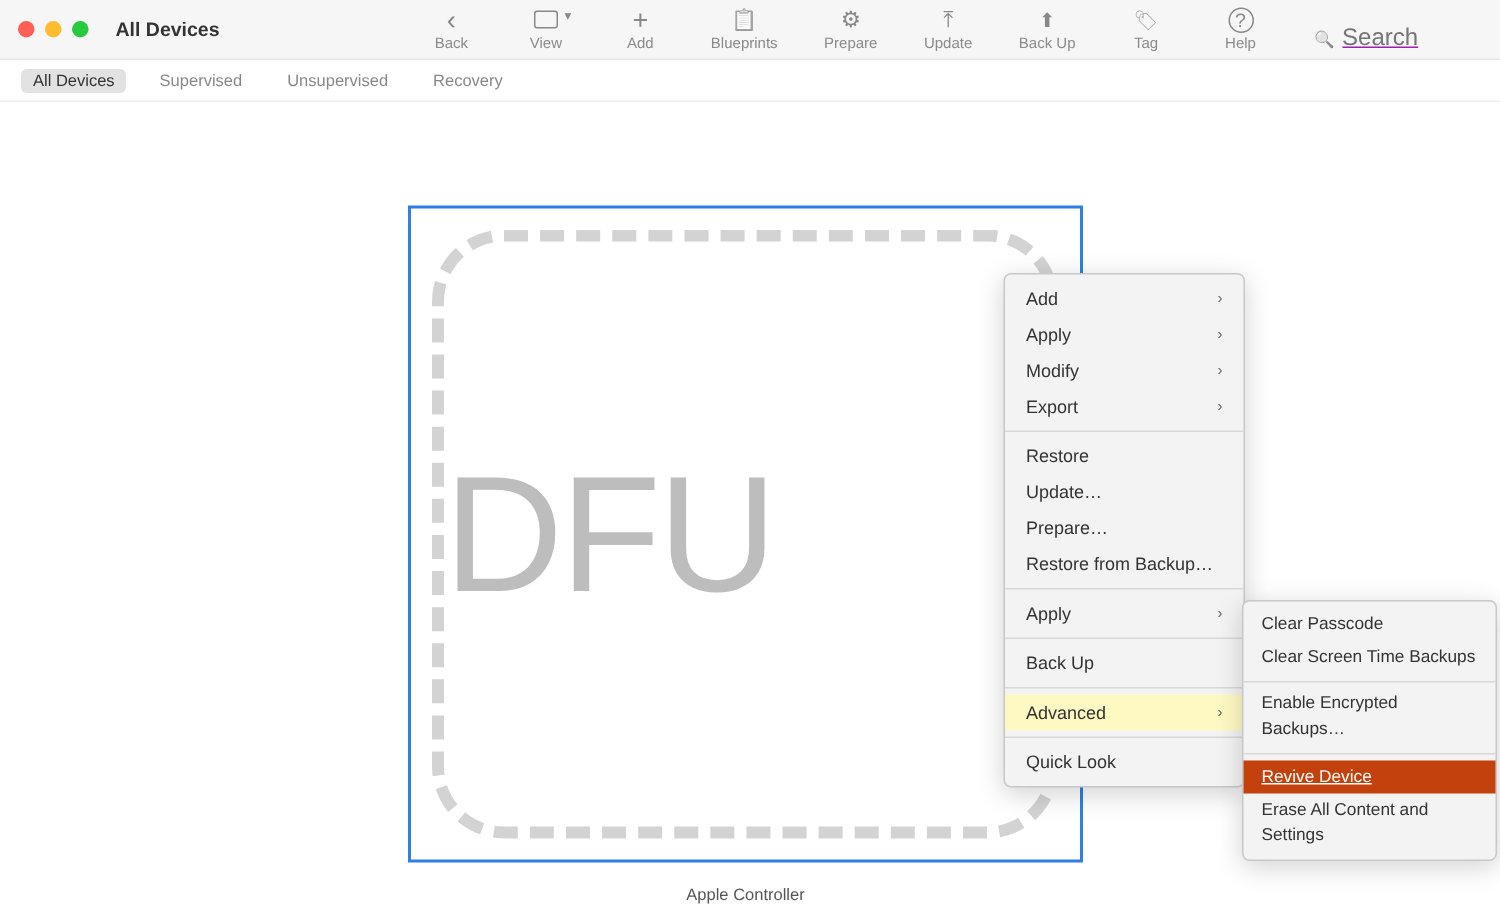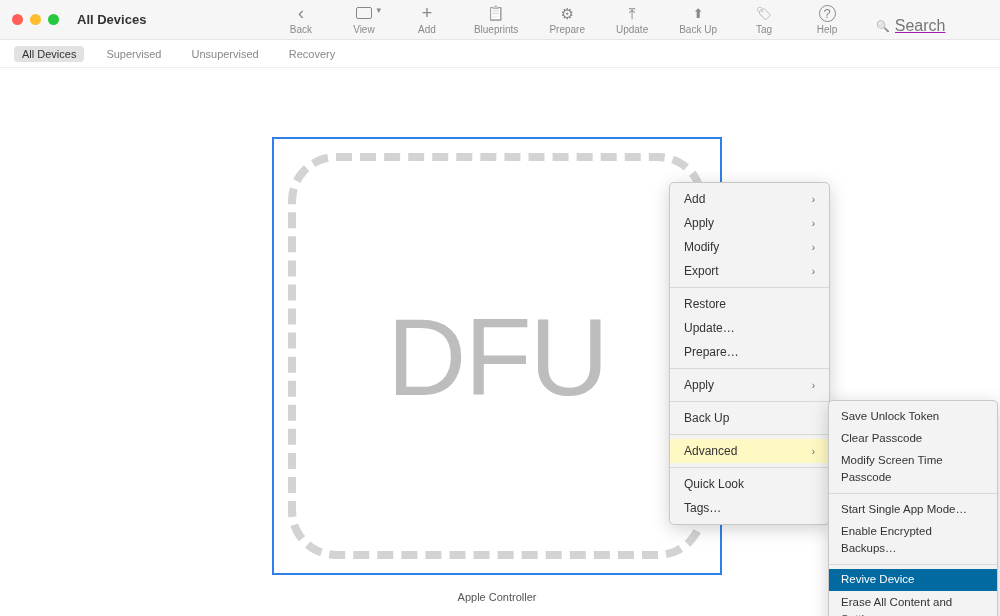--- a/index.html
+++ b/index.html
@@ -121,21 +121,20 @@
       justify-content: center;
       padding: 14px;
     }
     .device-inner {
       width: 100%;
       height: 100%;
       border: 8px dashed #d3d3d3;
       border-radius: 48px;
       display: flex;
       align-items: center;
-      justify-content: center;
     }
     .dfu-text {
       font-size: 110px;
       font-weight: 300;
       color: #bdbdbd;
       letter-spacing: -2px;
     }
     .device-label {
       font-size: 11px;
       color: #555;
@@ -184,22 +183,23 @@
       border-radius: 5px;
       box-shadow: 0 4px 18px rgba(0,0,0,0.18);
       padding: 4px 0;
       font-size: 11.5px;
       color: #333;
     }
     .submenu .menu-item {
       padding: 2.5px 12px;
     }
     .submenu .menu-item.hl-blue {
-      background: #0369a1;
+      background: #c2410c;
       color: #fff;
+      text-decoration: underline;
     }
     .chevron-glyph::before { content: "‹"; font-size: 18px; }
     .view-glyph { width: 16px; height: 12px; border: 1.5px solid currentColor; border-radius: 2px; position: relative; }
     .view-glyph::after { content: "▾"; position: absolute; right: -10px; top: -2px; font-size: 9px; }
     .plus-glyph::before { content: "+"; font-size: 18px; }
     .blueprint-glyph::before { content: "📋"; font-size: 14px; filter: grayscale(1); opacity: .7; }
     .prepare-glyph::before { content: "⚙"; font-size: 15px; }
     .update-glyph::before { content: "⤒"; font-size: 15px; }
     .backup-glyph::before { content: "⬆"; font-size: 13px; }
     .tag-glyph::before { content: "🏷"; font-size: 13px; filter: grayscale(1); opacity: .7; }
@@ -301,57 +301,51 @@
   <div class="menu-sep"></div>
   <div class="menu-item">
     <span>Restore</span>
   </div>
   <div class="menu-item">
     <span>Update…</span>
   </div>
   <div class="menu-item">
     <span>Prepare…</span>
   </div>
+  <div class="menu-item">
+    <span>Restore from Backup…</span>
+  </div>
   <div class="menu-sep"></div>
   <div class="menu-item">
     <span>Apply</span>
     <span class="submenu-arrow">›</span>
   </div>
   <div class="menu-sep"></div>
   <div class="menu-item">
     <span>Back Up</span>
   </div>
   <div class="menu-sep"></div>
   <div class="menu-item highlighted">
     <span>Advanced</span>
     <span class="submenu-arrow">›</span>
   </div>
   <div class="menu-sep"></div>
   <div class="menu-item">
     <span>Quick Look</span>
   </div>
-  <div class="menu-item">
-    <span>Tags…</span>
-  </div>
 </div>
 
 <div class="submenu">
   <div class="menu-item">
-    <span>Save Unlock Token</span>
-  </div>
-  <div class="menu-item">
     <span>Clear Passcode</span>
   </div>
   <div class="menu-item">
-    <span>Modify Screen Time Passcode</span>
-  </div>
-  <div class="menu-sep"></div>
-  <div class="menu-item">
-    <span>Start Single App Mode…</span>
-  </div>
+    <span>Clear Screen Time Backups</span>
+  </div>
+  <div class="menu-sep"></div>
   <div class="menu-item">
     <span>Enable Encrypted Backups…</span>
   </div>
   <div class="menu-sep"></div>
   <div class="menu-item hl-blue">
     <span>Revive Device</span>
   </div>
   <div class="menu-item">
     <span>Erase All Content and Settings</span>
   </div>

